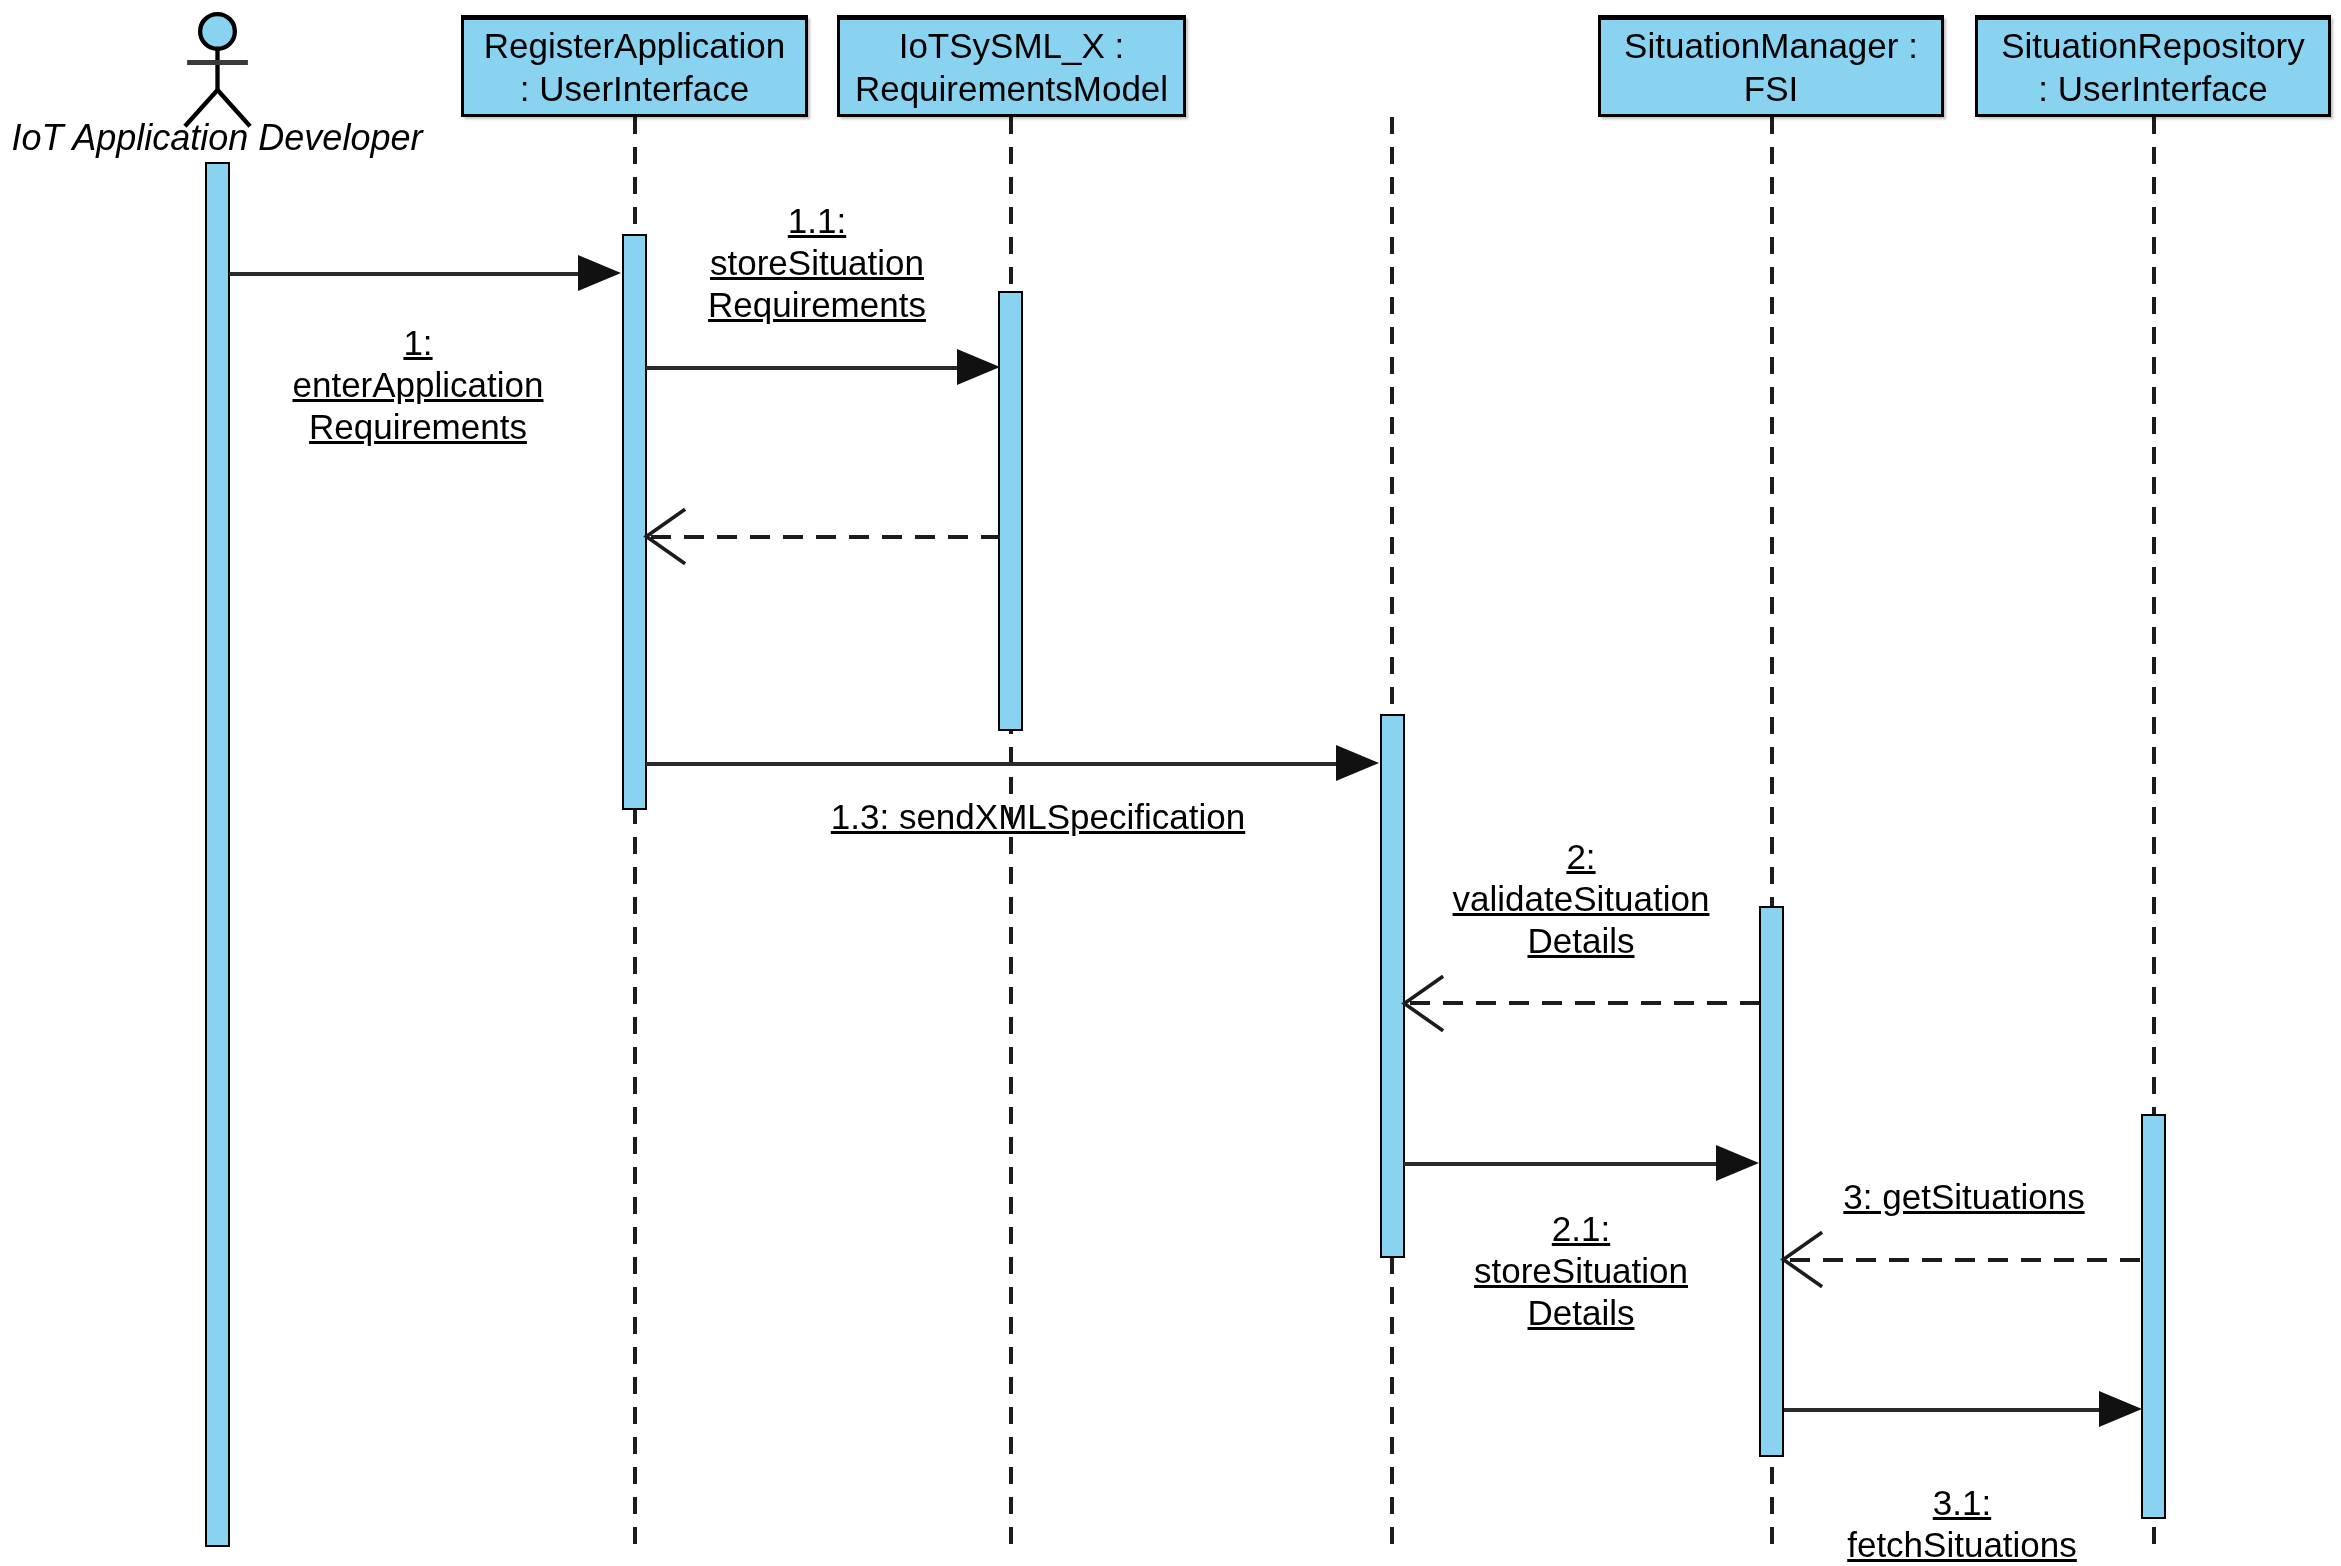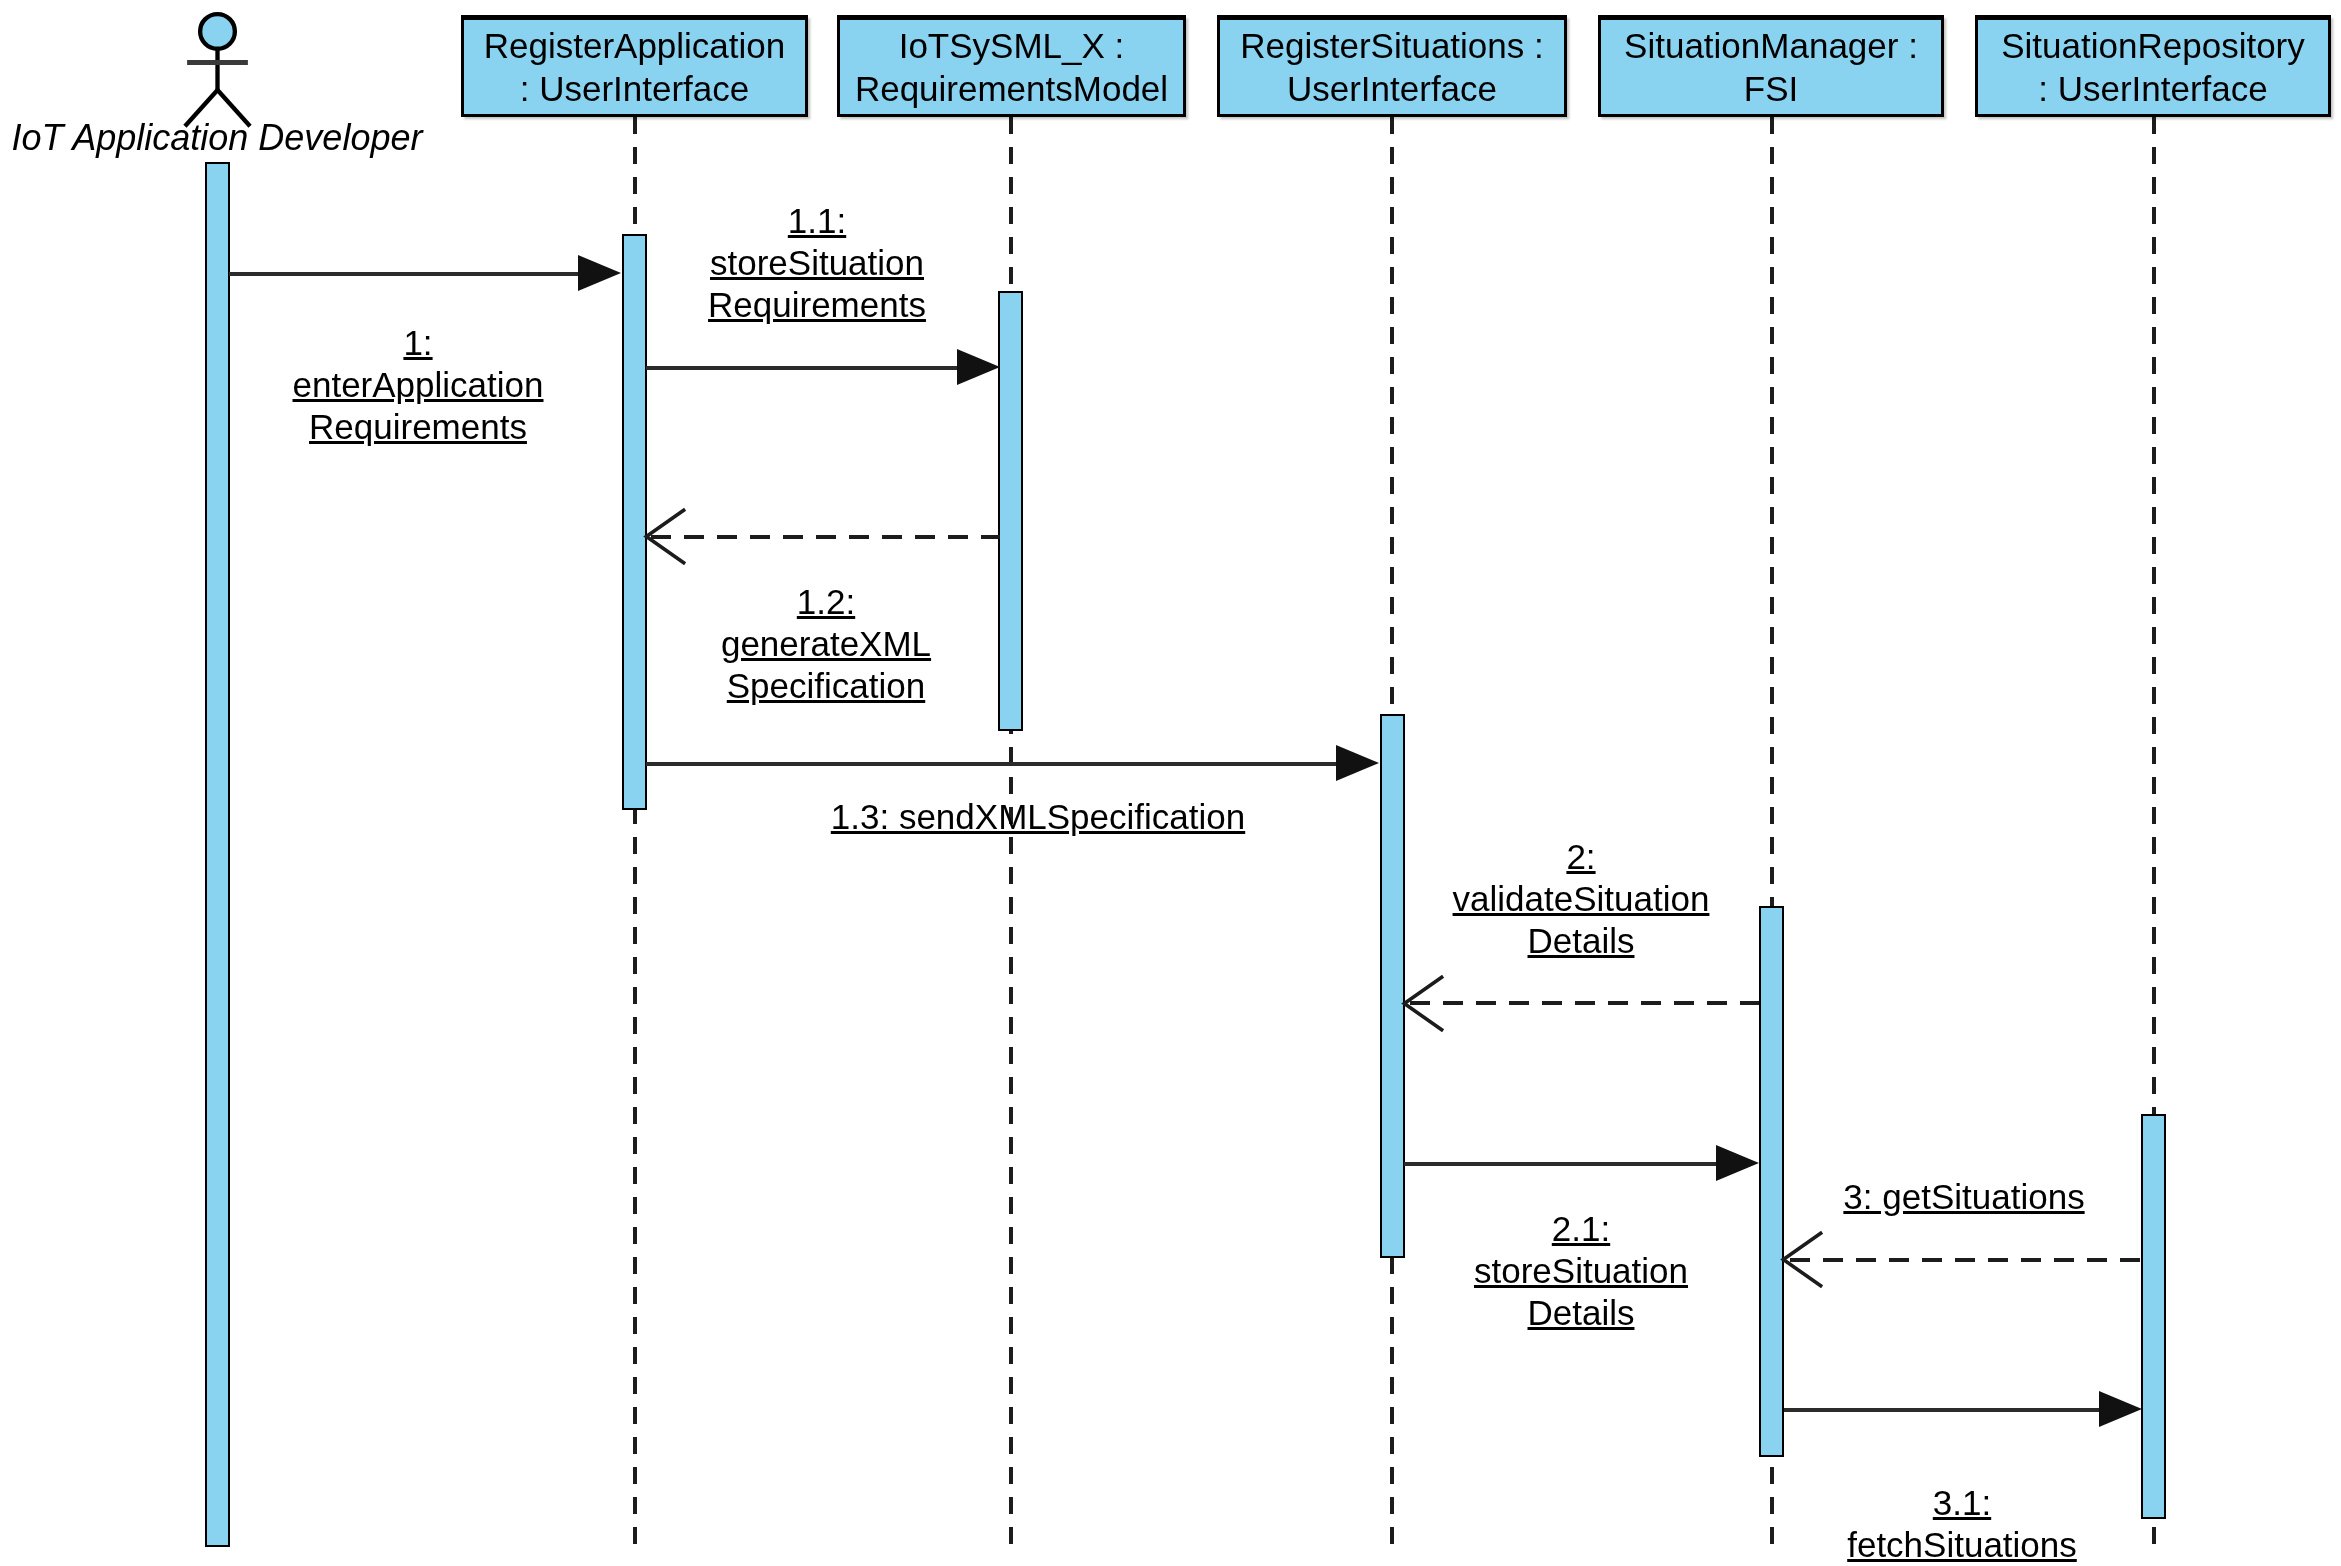--- a/index.html
+++ b/index.html
@@ -132,24 +132,20 @@
   <div class="actor-label">IoT Application Developer</div>
 
   <div class="pbox" style="left:461px;  width:347px">
     <span>RegisterApplication</span>
     <span>: UserInterface</span>
   </div>
   <div class="pbox" style="left:837px; width:349px">
     <span>IoTSySML_X :</span>
     <span>RequirementsModel</span>
   </div>
-  <div class="pbox" style="left:1217px; width:350px">
-    <span>RegisterSituations :</span>
-    <span>UserInterface</span>
-  </div>
   <div class="pbox" style="left:1598px; width:346px">
     <span>SituationManager :</span>
     <span>FSI</span>
   </div>
   <div class="pbox" style="left:1975px; width:356px">
     <span>SituationRepository</span>
     <span>: UserInterface</span>
   </div>
 
   <div class="msg-line" style="left:229px; top:272px; width:352px"></div>
@@ -165,25 +161,20 @@
   <div class="msg-label" style="left:817px; top:200px">
     <span>1.1:</span>
     <span>storeSituation</span>
     <span>Requirements</span>
   </div>
 
   <div class="msg-line dashed" style="left:651px; top:535px; width:349px"></div>
   <svg class="open-head" style="left:642px; top:506px" width="46" height="61" viewBox="0 0 64 84">
     <polyline points="60,4 6,42 60,80" fill="none" stroke="#1c1c1c" stroke-width="5"></polyline>
   </svg>
-  <div class="msg-label" style="left:826px; top:581px">
-    <span>1.2:</span>
-    <span>generateXML</span>
-    <span>Specification</span>
-  </div>
 
   <div class="msg-line" style="left:646px; top:762px; width:692px"></div>
   <div class="ahead-right" style="left:1336px; top:745px"></div>
   <div class="msg-label" style="left:1038px; top:796px">
     <span>1.3: sendXMLSpecification</span>
   </div>
 
   <div class="msg-line dashed" style="left:1410px; top:1001px; width:349px"></div>
   <svg class="open-head" style="left:1400px; top:973px" width="46" height="61" viewBox="0 0 64 84">
     <polyline points="60,4 6,42 60,80" fill="none" stroke="#1c1c1c" stroke-width="5"></polyline>

